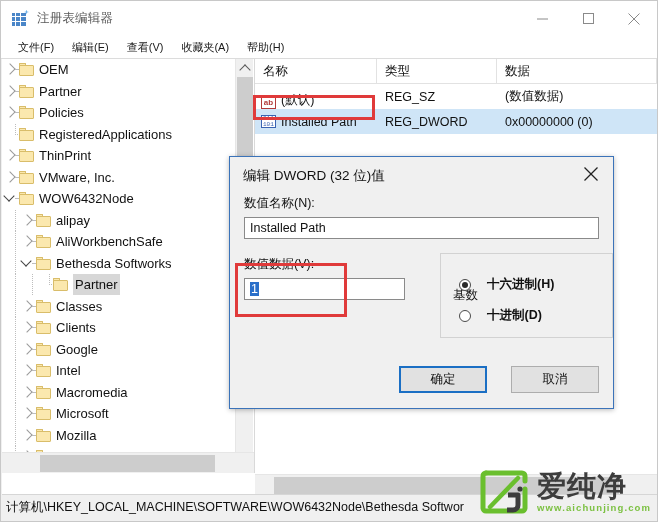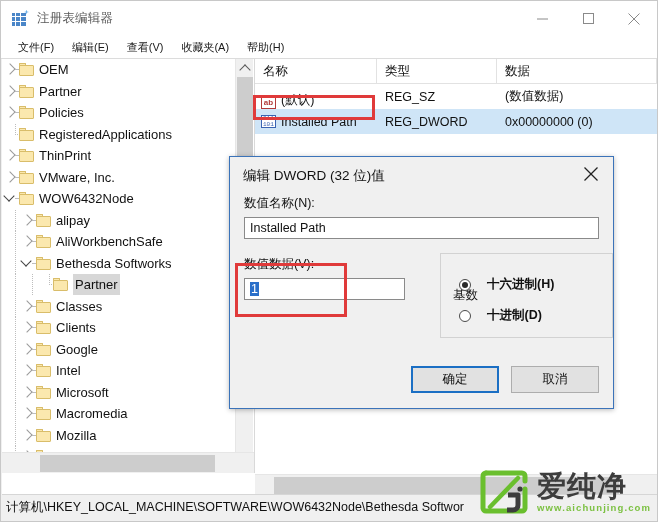--- a/index.html
+++ b/index.html
@@ -126,21 +126,21 @@
   .sel-text{background:#2a6fc9;color:#fff;padding:0 1px;}
   .grp{position:absolute;left:196px;top:-3px;width:173px;height:85px;border:1px solid #d2d2d2;
        box-sizing:border-box;}
   .grp-title{position:absolute;left:9px;top:-9px;background:#f0f0f0;padding:0 3px;font-size:12.5px;color:#111;margin-top:42px;}
   .radio-row{display:flex;align-items:center;gap:16px;margin-left:18px;font-weight:bold;}
   .radio{width:12px;height:12px;border-radius:50%;border:1.3px solid #4a4a4a;background:#fff;
          box-sizing:border-box;position:relative;flex:none;}
   .radio.on:after{content:"";position:absolute;left:2px;top:2px;width:6px;height:6px;
                   border-radius:50%;background:#2a2a2a;}
   .radio-lbl{font-size:12.5px;color:#111;}
-  .dlg-btns{position:absolute;right:14px;bottom:15px;display:flex;gap:12px;font-family:Liberation Serif, serif;}
+  .dlg-btns{position:absolute;right:14px;bottom:15px;display:flex;gap:24px;font-family:Liberation Serif, serif;}
   .btn{width:88px;height:27px;font-size:12.5px;color:#111;display:flex;align-items:center;
        justify-content:center;background:#e1e1e1;border:1px solid #adadad;box-sizing:border-box;}
   .btn.default{background:#e1e1e1;border:2px solid #1b6fc4;}
 
   
   .wm{position:absolute;right:6px;bottom:6px;display:flex;align-items:center;z-index:60;}
   .wm-logo{width:52px;height:46px;position:relative;flex:none;}
   .wm-txt{margin-left:7px;display:flex;flex-direction:column;justify-content:center;}
   .wm-cn{font-size:29px;font-weight:bold;color:#3d3d3d;line-height:30px;letter-spacing:1px;
          font-family:"DejaVu Sans",sans-serif;}
@@ -387,35 +387,35 @@
               <span class="vline"></span>
             </span>
             <span class="tw">
               <span class="chev"></span>
               <span class="dash"></span>
             </span>
             <span class="fld">
               <span class="t"></span>
               <span class="b"></span>
             </span>
+            <span class="tlabel">Macromedia</span>
+          </div>
+          <div class="tnode">
+            <span class="tw">
+              <span class="vline"></span>
+            </span>
+            <span class="tw">
+              <span class="chev"></span>
+              <span class="dash"></span>
+            </span>
+            <span class="fld">
+              <span class="t"></span>
+              <span class="b"></span>
+            </span>
             <span class="tlabel">Microsoft</span>
-          </div>
-          <div class="tnode">
-            <span class="tw">
-              <span class="vline"></span>
-            </span>
-            <span class="tw">
-              <span class="chev"></span>
-              <span class="dash"></span>
-            </span>
-            <span class="fld">
-              <span class="t"></span>
-              <span class="b"></span>
-            </span>
-            <span class="tlabel">Macromedia</span>
           </div>
           <div class="tnode">
             <span class="tw">
               <span class="vline"></span>
             </span>
             <span class="tw">
               <span class="chev"></span>
               <span class="dash"></span>
             </span>
             <span class="fld">

